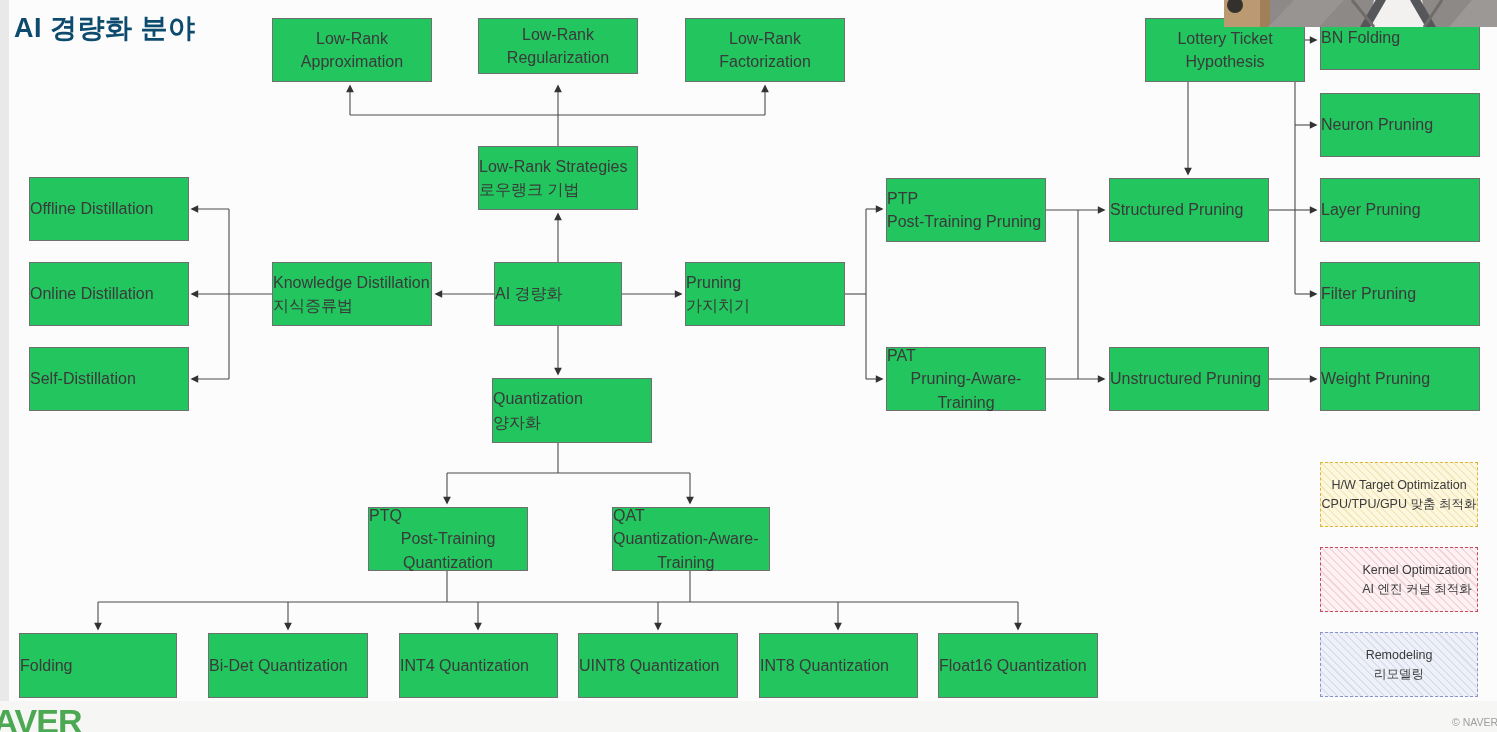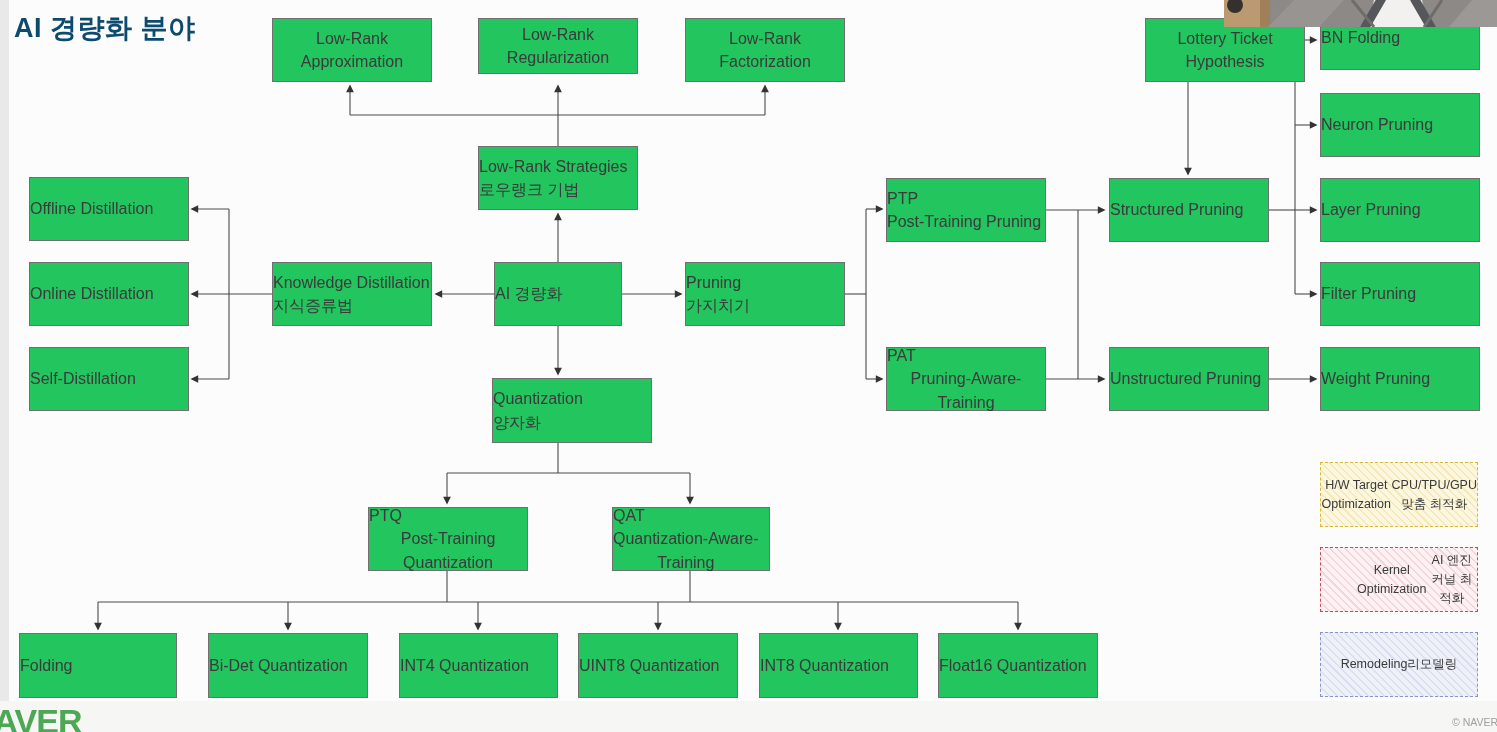--- a/index.html
+++ b/index.html
@@ -16,21 +16,21 @@
   #wires{position:absolute;left:0;top:0;z-index:2;pointer-events:none;}
   .node{
     position:absolute;z-index:3;box-sizing:border-box;
     background:#22c55e;border:1px solid #707070;
     display:flex;flex-direction:column;align-items:flex-start;justify-content:center;
     font-size:16px;color:#3a3a3a;text-align:center;line-height:1.45;
   }
   .nl{white-space:pre-line;display:block;}
   .legend-box{
     position:absolute;z-index:3;box-sizing:border-box;
-    display:flex;flex-direction:row;align-items:center;justify-content:center;
+    display:flex;flex-direction:column;align-items:center;justify-content:center;
     font-size:12.5px;color:#3a3a3a;text-align:center;line-height:1.5;
   }
   .legend-hw{
     border:1.5px dashed #d8b73a;
     background:repeating-linear-gradient(45deg, rgba(216,183,58,0.22) 0px, rgba(216,183,58,0.22) 1.5px, transparent 1.5px, transparent 5.5px), #fdf7e0;
   }
   .legend-kernel{
     border:1.5px dashed #c44a5e;
     background:repeating-linear-gradient(45deg, rgba(196,74,94,0.16) 0px, rgba(196,74,94,0.16) 1.5px, transparent 1.5px, transparent 5.5px), #fdf1f3;
     padding-left:36px;

